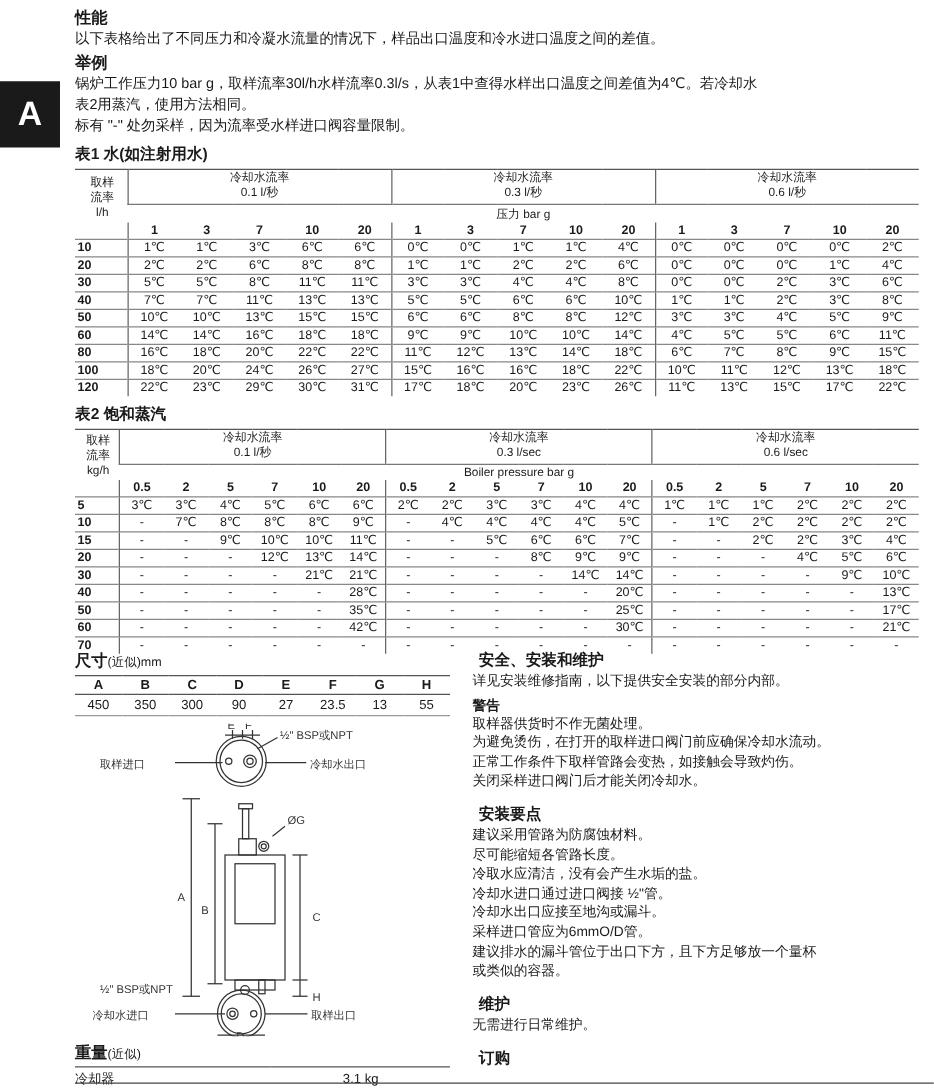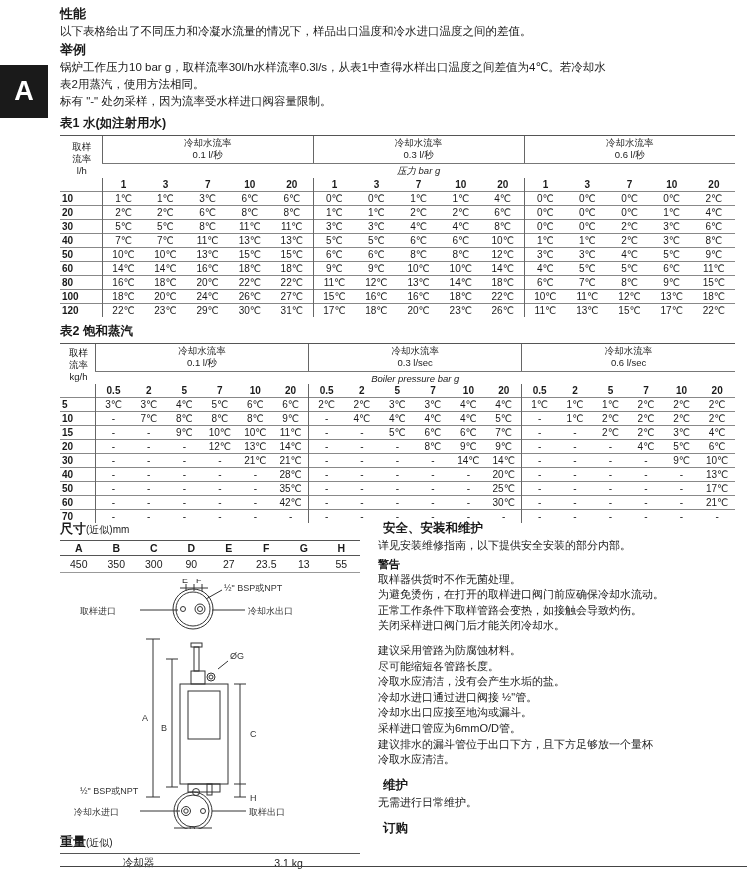--- a/index.html
+++ b/index.html
@@ -31,38 +31,38 @@
   
   table.dt{border-collapse:collapse;width:675px;font-size:10px;table-layout:fixed;}
   table.dt td,table.dt th{padding:1px 0;text-align:center;font-weight:normal;}
   .rowflow{text-align:left !important;padding-left:2px !important;font-weight:bold !important;width:46px;}
   .tline-top td,.tline-top th{border-top:1.1px solid #555;}
   .tline-thin td,.tline-thin th{border-top:0.7px solid #888;}
   .grp{border-bottom:0.7px solid #777;}
   .vsep{border-left:0.9px solid #666;}
   .hdr-grp{font-size:9.5px;line-height:1.25;padding-bottom:2px !important;}
   .hdr-flow{font-size:9.5px;line-height:1.25;text-align:right;padding-left:2px !important;vertical-align:bottom;}
-  .press-lbl{font-size:9.5px;text-align:center;padding-bottom:0 !important;font-style:italic;}
+  .press-lbl{font-size:9.5px;text-align:center;padding-bottom:0 !important;}
   .num-hdr{font-weight:bold !important;font-size:10px;}
 
   
   .lower{position:absolute;left:60px;top:520px;width:688px;}
   .col-l{position:absolute;left:0;top:0;width:300px;}
   .col-r{position:absolute;left:318px;top:0;width:370px;}
 
   .dimtitle{font-size:13px;font-weight:bold;margin:0 0 2px 0;}
   .dimtitle small{font-size:10px;font-weight:normal;}
   table.dim{border-collapse:collapse;width:300px;font-size:10.5px;table-layout:fixed;}
   table.dim th{font-weight:bold;padding:1px 0;text-align:center;border-bottom:1px solid #555;}
   table.dim td{padding:2px 0;text-align:center;border-bottom:1.4px solid #999;}
   table.dim tr.hrow th{border-top:1.1px solid #555;}
 
   table.wt{border-collapse:collapse;width:300px;font-size:10.5px;}
   table.wt td{padding:2px 0;border-top:1px solid #555;border-bottom:1.4px solid #999;}
-  table.wt td.l{text-align:center;}
+  table.wt td.l{text-align:left;}
   table.wt td.r{text-align:center;}
 
   .rtitle{font-size:12.5px;font-weight:bold;margin:0 0 1px 5px;}
   .rsub{font-size:11px;font-weight:bold;margin:3px 0 0 0;}
   .rtext{font-size:11px;line-height:1.42;margin:0;}
   .gap{height:9px;}
 
   .drawing{margin-top:6px;}
   svg{display:block;}
   .bot-rule{position:absolute;left:60px;top:866px;width:688px;border-top:1.2px solid #444;}
@@ -660,29 +660,30 @@
       <p class="rtext">详见安装维修指南，以下提供安全安装的部分内部。</p>
       <div class="rsub">警告</div>
       <div id="warnlines">
           <p class="rtext">取样器供货时不作无菌处理。</p>
           <p class="rtext">为避免烫伤，在打开的取样进口阀门前应确保冷却水流动。</p>
           <p class="rtext">正常工作条件下取样管路会变热，如接触会导致灼伤。</p>
           <p class="rtext">关闭采样进口阀门后才能关闭冷却水。</p>
         </div>
 
       <div class="gap"></div>
+      <div class="rtitle">安装要点</div>
       <div id="instlines">
           <p class="rtext">建议采用管路为防腐蚀材料。</p>
           <p class="rtext">尽可能缩短各管路长度。</p>
           <p class="rtext">冷取水应清洁，没有会产生水垢的盐。</p>
           <p class="rtext">冷却水进口通过进口阀接 ½"管。</p>
           <p class="rtext">冷却水出口应接至地沟或漏斗。</p>
           <p class="rtext">采样进口管应为6mmO/D管。</p>
           <p class="rtext">建议排水的漏斗管位于出口下方，且下方足够放一个量杯</p>
-          <p class="rtext">冷取水应清洁。</p>
+          <p class="rtext">或类似的容器。</p>
         </div>
 
       <div class="gap"></div>
       <div class="rtitle">维护</div>
       <p class="rtext">无需进行日常维护。</p>
 
       <div class="gap"></div>
       <div class="rtitle">订购</div>
 
     </div>

